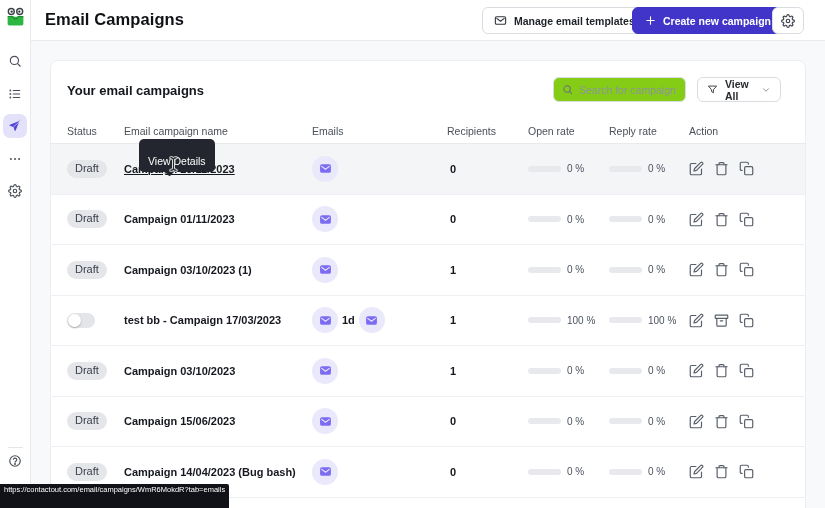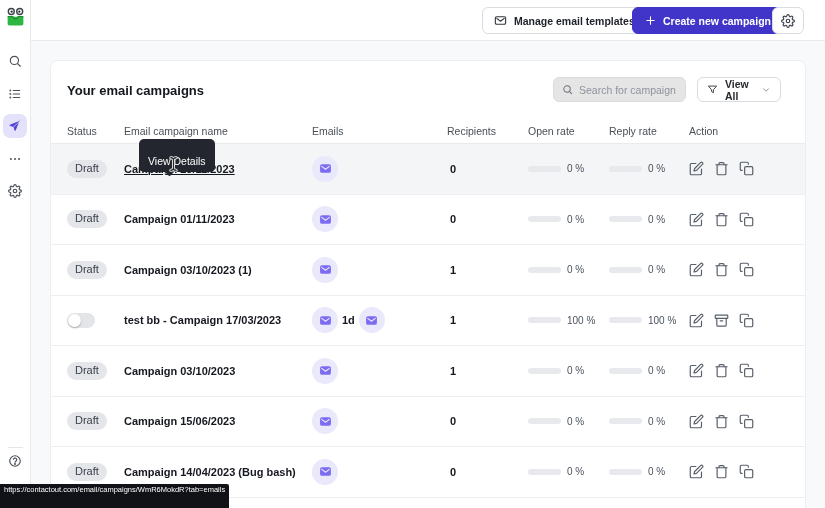--- a/index.html
+++ b/index.html
@@ -37,21 +37,21 @@
     border:1px solid #d9dce1; color:#3c414c; }
   .btn-icon svg { width:14px; height:14px; }
 
   
   .main { position:absolute; left:31px; top:41px; width:794px; height:467px; background:#f8f9fb; }
   .card { position:absolute; left:19px; top:19px; width:756px; height:470px;
     background:#fff; border:1px solid #eceef1; border-radius:8px; }
 
   .panel-title { position:absolute; left:16px; top:22px; font-size:13px; font-weight:700; color:#14171d; }
   .search-box { position:absolute; left:502px; top:16px; width:133px; height:25px;
-    border:1px solid #d9dce1; border-radius:6px; background:#e5e5e5;
+    border:1px solid #d9dce1; border-radius:6px; background:#84cc16;
     display:flex; align-items:center; padding:0 8px; gap:6px; }
   .search-box svg { width:11px; height:11px; color:#6a707b; flex:none; }
   .search-box input { border:none; outline:none; width:100%; font-size:10.5px;
     font-family:"Liberation Sans", sans-serif; color:#30343c; background:transparent; }
   .search-box input::placeholder { color:#8d939e; }
   .filter-box { position:absolute; left:646px; top:16px; width:84px; height:25px;
     border:1px solid #d9dce1; border-radius:6px; background:#fff; cursor:pointer;
     display:flex; align-items:center; padding:0 9px; gap:7px; font-size:10.5px; font-weight:600; color:#26292f; }
   .filter-box .funnel { width:11px; height:11px; color:#30343c; flex:none; }
   .filter-box .chev { width:10px; height:10px; color:#8d939e; flex:none; margin-left:auto; }
@@ -163,20 +163,21 @@
       </svg>
   </div>
   <div class="side-item" style="top:478px">
     <svg viewBox="0 0 24 24" fill="none" stroke="currentColor" stroke-width="2" stroke-linecap="round" stroke-linejoin="round">
         <path d="M3 12h12M11 8l4 4-4 4M19 5v14"></path>
       </svg>
   </div>
 </div>
 
 <div class="topbar">
+  <div class="page-title">Email Campaigns</div>
 
   <div class="btn btn-outline">
     <svg viewBox="0 0 24 24" fill="none" stroke="currentColor" stroke-width="2" stroke-linejoin="round">
         <rect x="2.5" y="5" width="19" height="14" rx="2.5"></rect>
         <path d="m4.5 7.5 7.5 5.8 7.5-5.8"></path>
       </svg>
     <span>Manage email templates</span>
   </div>
 
   <div class="btn btn-primary">

